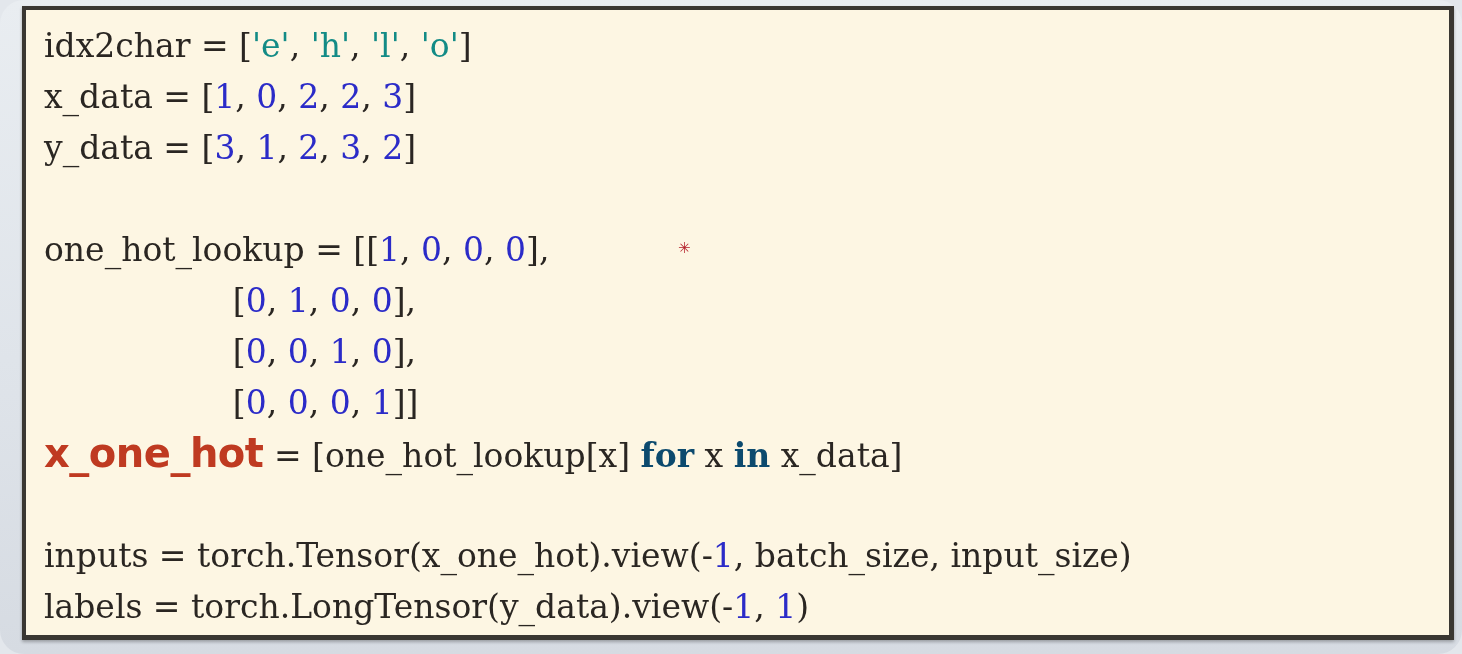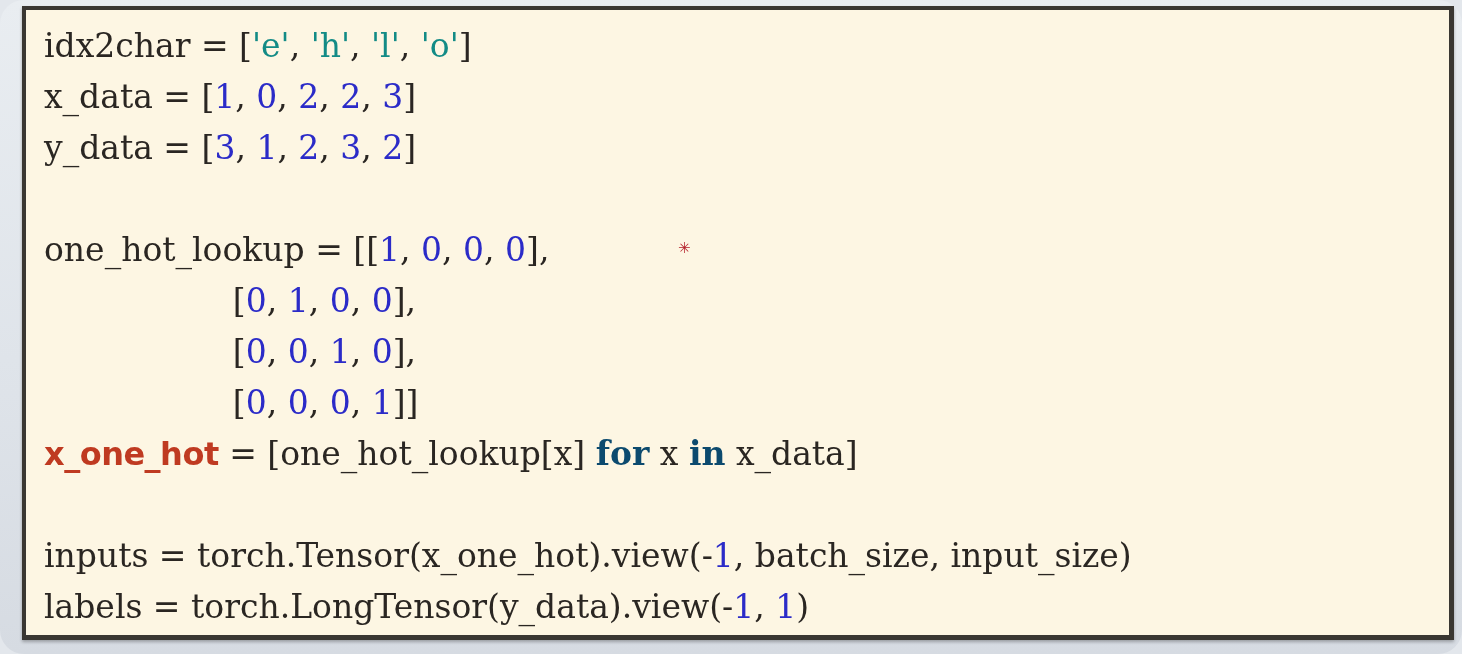--- a/index.html
+++ b/index.html
@@ -65,21 +65,21 @@
   .tok-plain   { color: #2a2622; }
   .tok-num     { color: #2b2bc8; }
   .tok-str     { color: #138b86; }
   .tok-kw      { color: #0c4a6e; font-weight: 700; }
 
   
   .tok-hl {
     color: #bf3a21;
     font-family: "DejaVu Sans", "Liberation Sans", sans-serif;
     font-weight: 700;
-    font-size: 32px;
+    font-size: 40px;
     letter-spacing: -0.5px;
   }
 
   
   .cursor-mark {
     position: absolute;
     left: 652px;
     top: 231px;
     color: #b4202a;
     font-family: "DejaVu Sans", "Liberation Sans", sans-serif;

